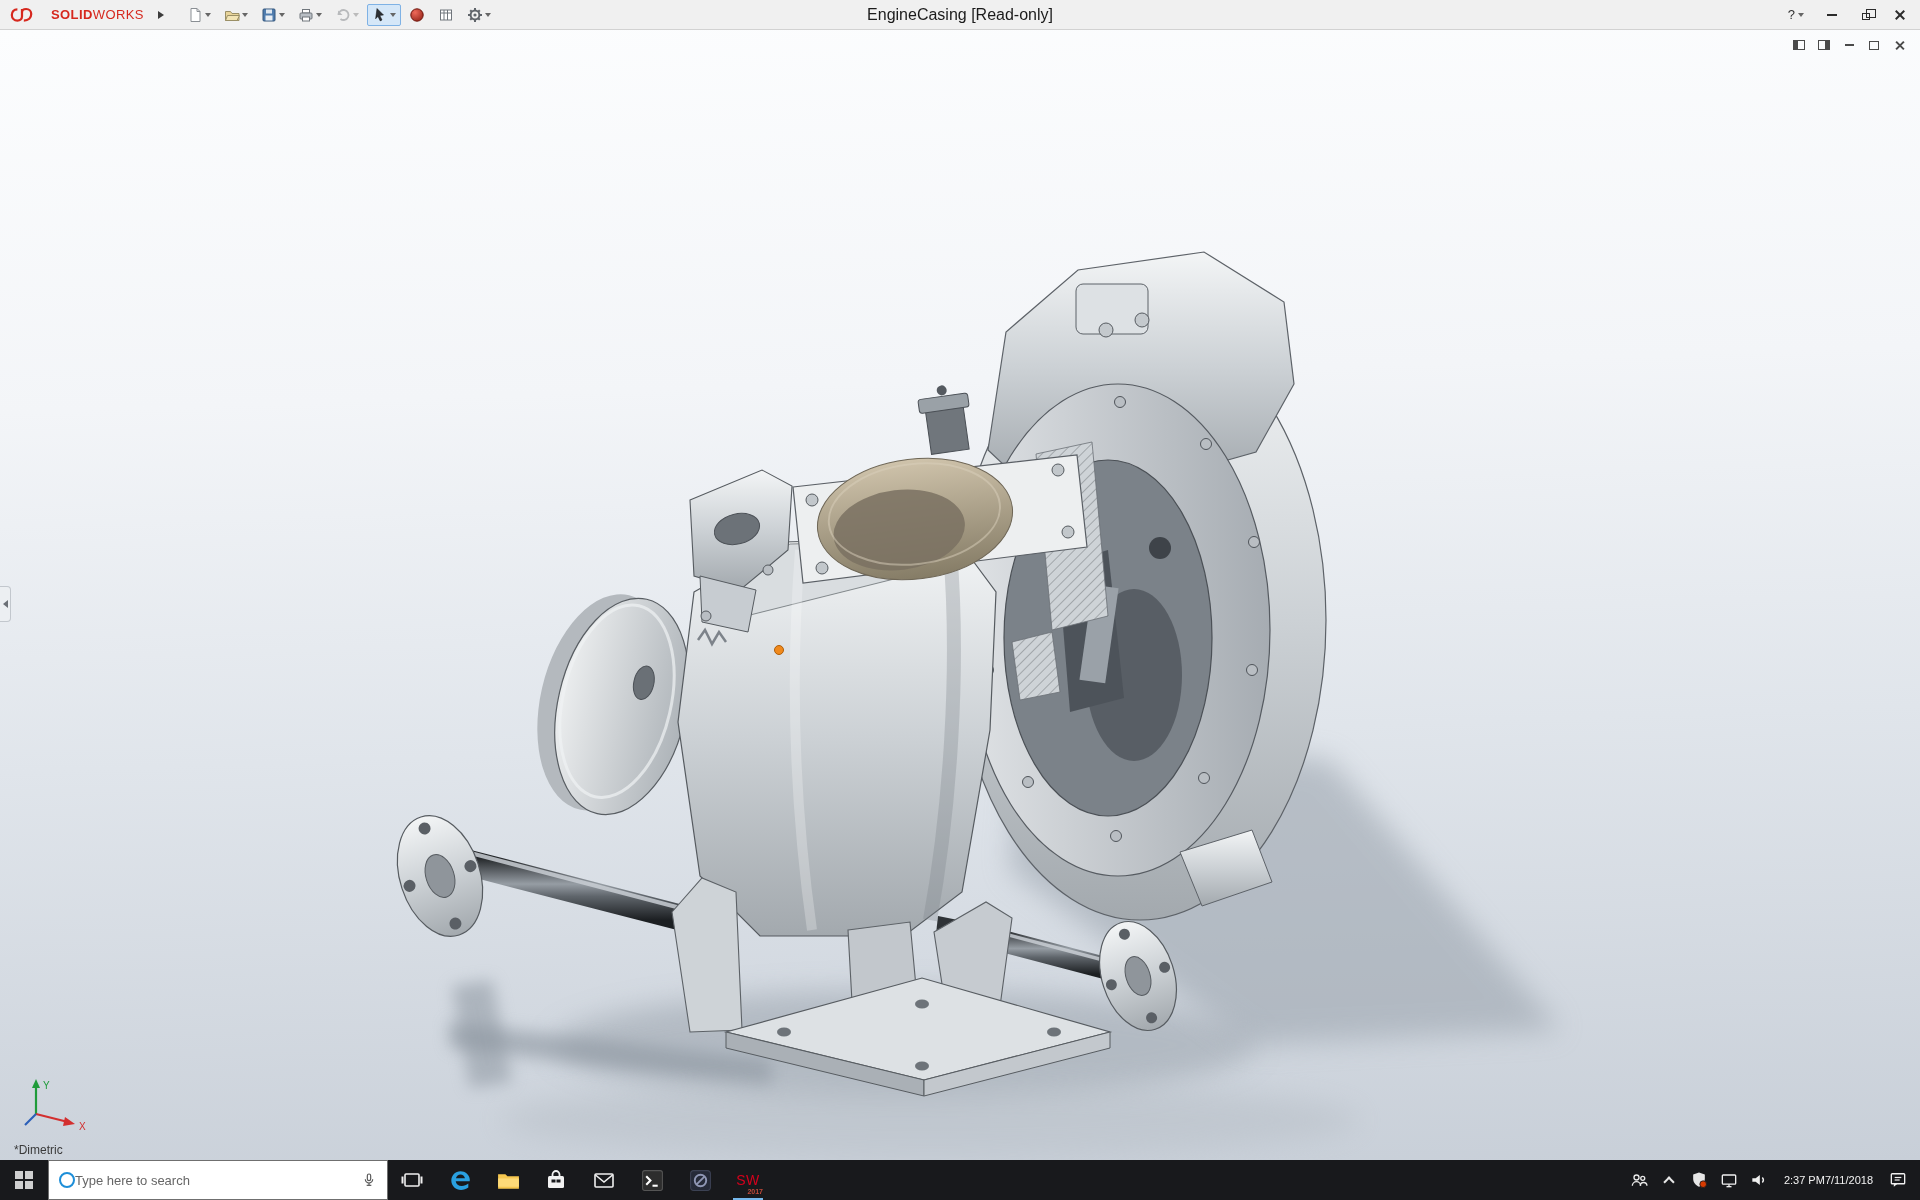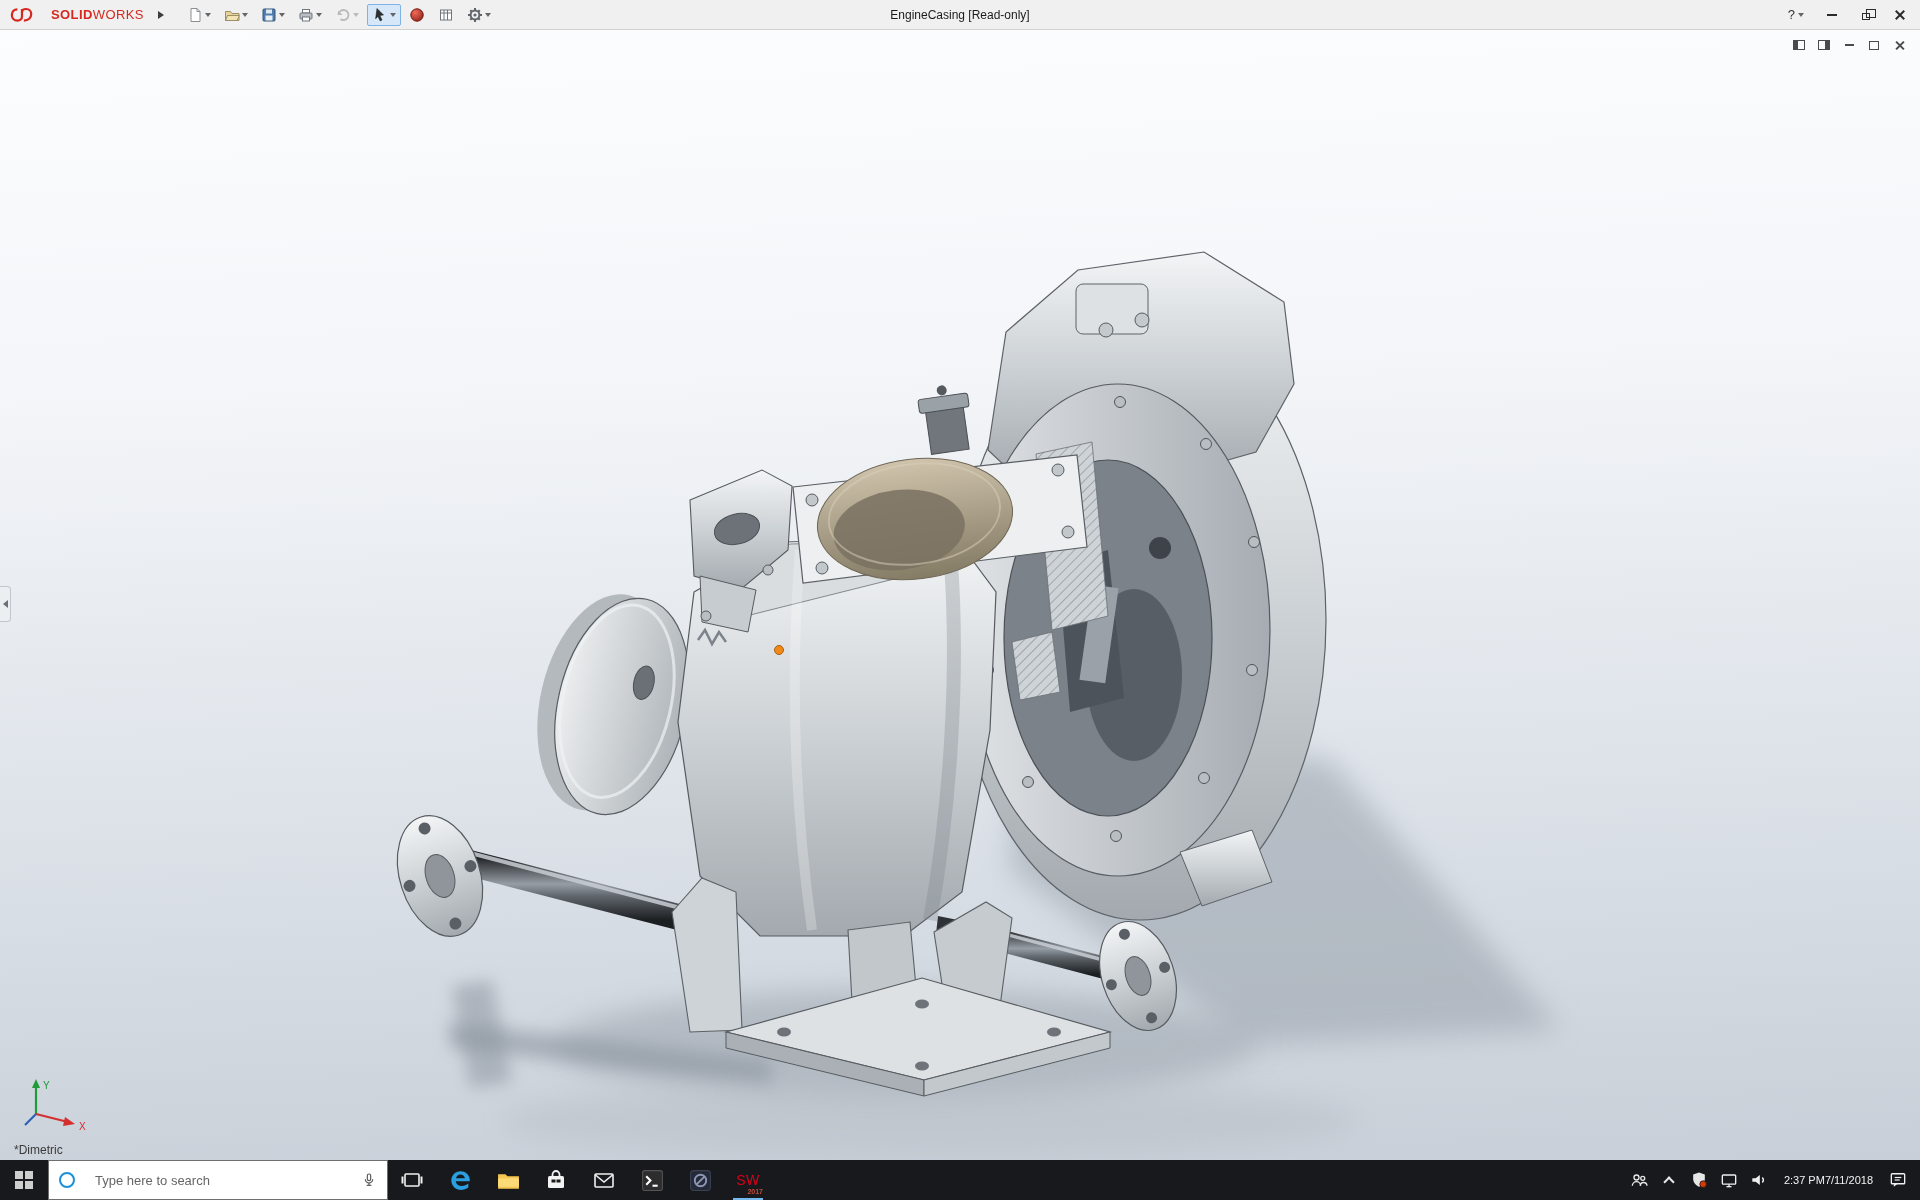--- a/index.html
+++ b/index.html
@@ -11,21 +11,21 @@
   .brand{display:flex;align-items:center;gap:17px;padding:0 4px}
   .brand-text{font-size:13px;color:#d6281e;letter-spacing:.4px}
   .brand-text b{font-weight:700}
   .expander{width:18px;height:22px;display:flex;align-items:center;justify-content:center;margin:0 12px 0 4px}
   .tri-right{width:0;height:0;border-top:4px solid transparent;border-bottom:4px solid transparent;border-left:6px solid #3c3c3c}
   .tb{display:flex;align-items:center;gap:3px}
   .tb-item{display:flex;align-items:center;gap:2px;padding:2px 4px;border:1px solid transparent;border-radius:2px}
   .tb-item.selected{background:#d5e7f8;border-color:#7fb2e5}
   .tb-item.disabled{opacity:.38}
   .caret{width:0;height:0;border-left:3px solid transparent;border-right:3px solid transparent;border-top:4px solid #666}
-  .win-title{position:absolute;left:50%;transform:translateX(-50%);font-size:12px;color:#1b1b1b;white-space:nowrap}
+  .win-title{position:absolute;left:50%;transform:translateX(-50%);font-size:16px;color:#1b1b1b;white-space:nowrap}
   .right-controls{margin-left:auto;display:flex;align-items:center;gap:6px}
   .help-btn{display:flex;align-items:center;gap:3px;font-size:13px;color:#333;padding:0 8px}
   .cc-btn{width:28px;height:22px;display:flex;align-items:center;justify-content:center}
   .shape-min{width:10px;height:2px;background:#2b2b2b}
   .shape-restore{position:relative;width:8px;height:7px;border:1.5px solid #2b2b2b;background:#f0f0f0;margin-top:3px}
   .shape-restore::before{content:"";position:absolute;top:-5px;left:2.5px;width:8px;height:7px;border:1.5px solid #2b2b2b}
   .shape-close{position:relative;width:12px;height:12px}
   .shape-close::before,.shape-close::after{content:"";position:absolute;left:5px;top:0;width:2px;height:12px;background:#2b2b2b}
   .shape-close::before{transform:rotate(45deg)}
   .shape-close::after{transform:rotate(-45deg)}
@@ -48,21 +48,21 @@
   .flyout-tab{position:absolute;left:0;top:556px;width:11px;height:36px;background:#eceff2;border:1px solid #c2c7cd;border-left:none;border-radius:0 4px 4px 0;display:flex;align-items:center;justify-content:center;z-index:5}
   .tri-left{width:0;height:0;border-top:4px solid transparent;border-bottom:4px solid transparent;border-right:5px solid #6b7076}
   .triad{position:absolute;left:16px;bottom:26px;width:84px;height:62px;z-index:4}
   .orientation{position:absolute;left:14px;bottom:3px;font-size:12px;color:#3a3a3a;z-index:4}
 
   
   .taskbar{position:absolute;left:0;right:0;bottom:0;height:40px;background:#18191c;display:flex;align-items:stretch;z-index:40;color:#e8e8e8}
   .start{width:48px;display:flex;align-items:center;justify-content:center}
   .winlogo{display:grid;grid-template-columns:8px 8px;grid-template-rows:8px 8px;gap:2px}
   .winlogo span{background:#cfcfcf}
-  .searchbox{width:340px;background:#fff;display:flex;align-items:center;gap:20px;padding:0 10px;border:1px solid #6f6f6f}
+  .searchbox{width:340px;background:#fff;display:flex;align-items:center;gap:0;padding:0 10px;border:1px solid #6f6f6f}
   .cortana{width:16px;height:16px;border-radius:50%;border:2.5px solid #1d8ed8;flex:none}
   .search-input{flex:1;border:none;outline:none;font-size:13px;color:#333;background:transparent;font-family:inherit}
   .search-input::placeholder{color:#666}
   .tb-app{width:48px;display:flex;align-items:center;justify-content:center;position:relative}
   .underline{position:absolute;bottom:0;left:9px;right:9px;height:2px;background:#76b9ed}
   .sw-tile{position:relative;width:30px;height:30px;display:flex;align-items:center;justify-content:center}
   .sw-label{color:#d6001c;font-weight:400;font-size:14px;line-height:1;letter-spacing:.5px}
   .sw-year{position:absolute;bottom:0;right:0;font-size:7px;color:#c04a3a;font-weight:700}
   .tb-spacer{flex:1}
   .tray{display:flex;align-items:center}

